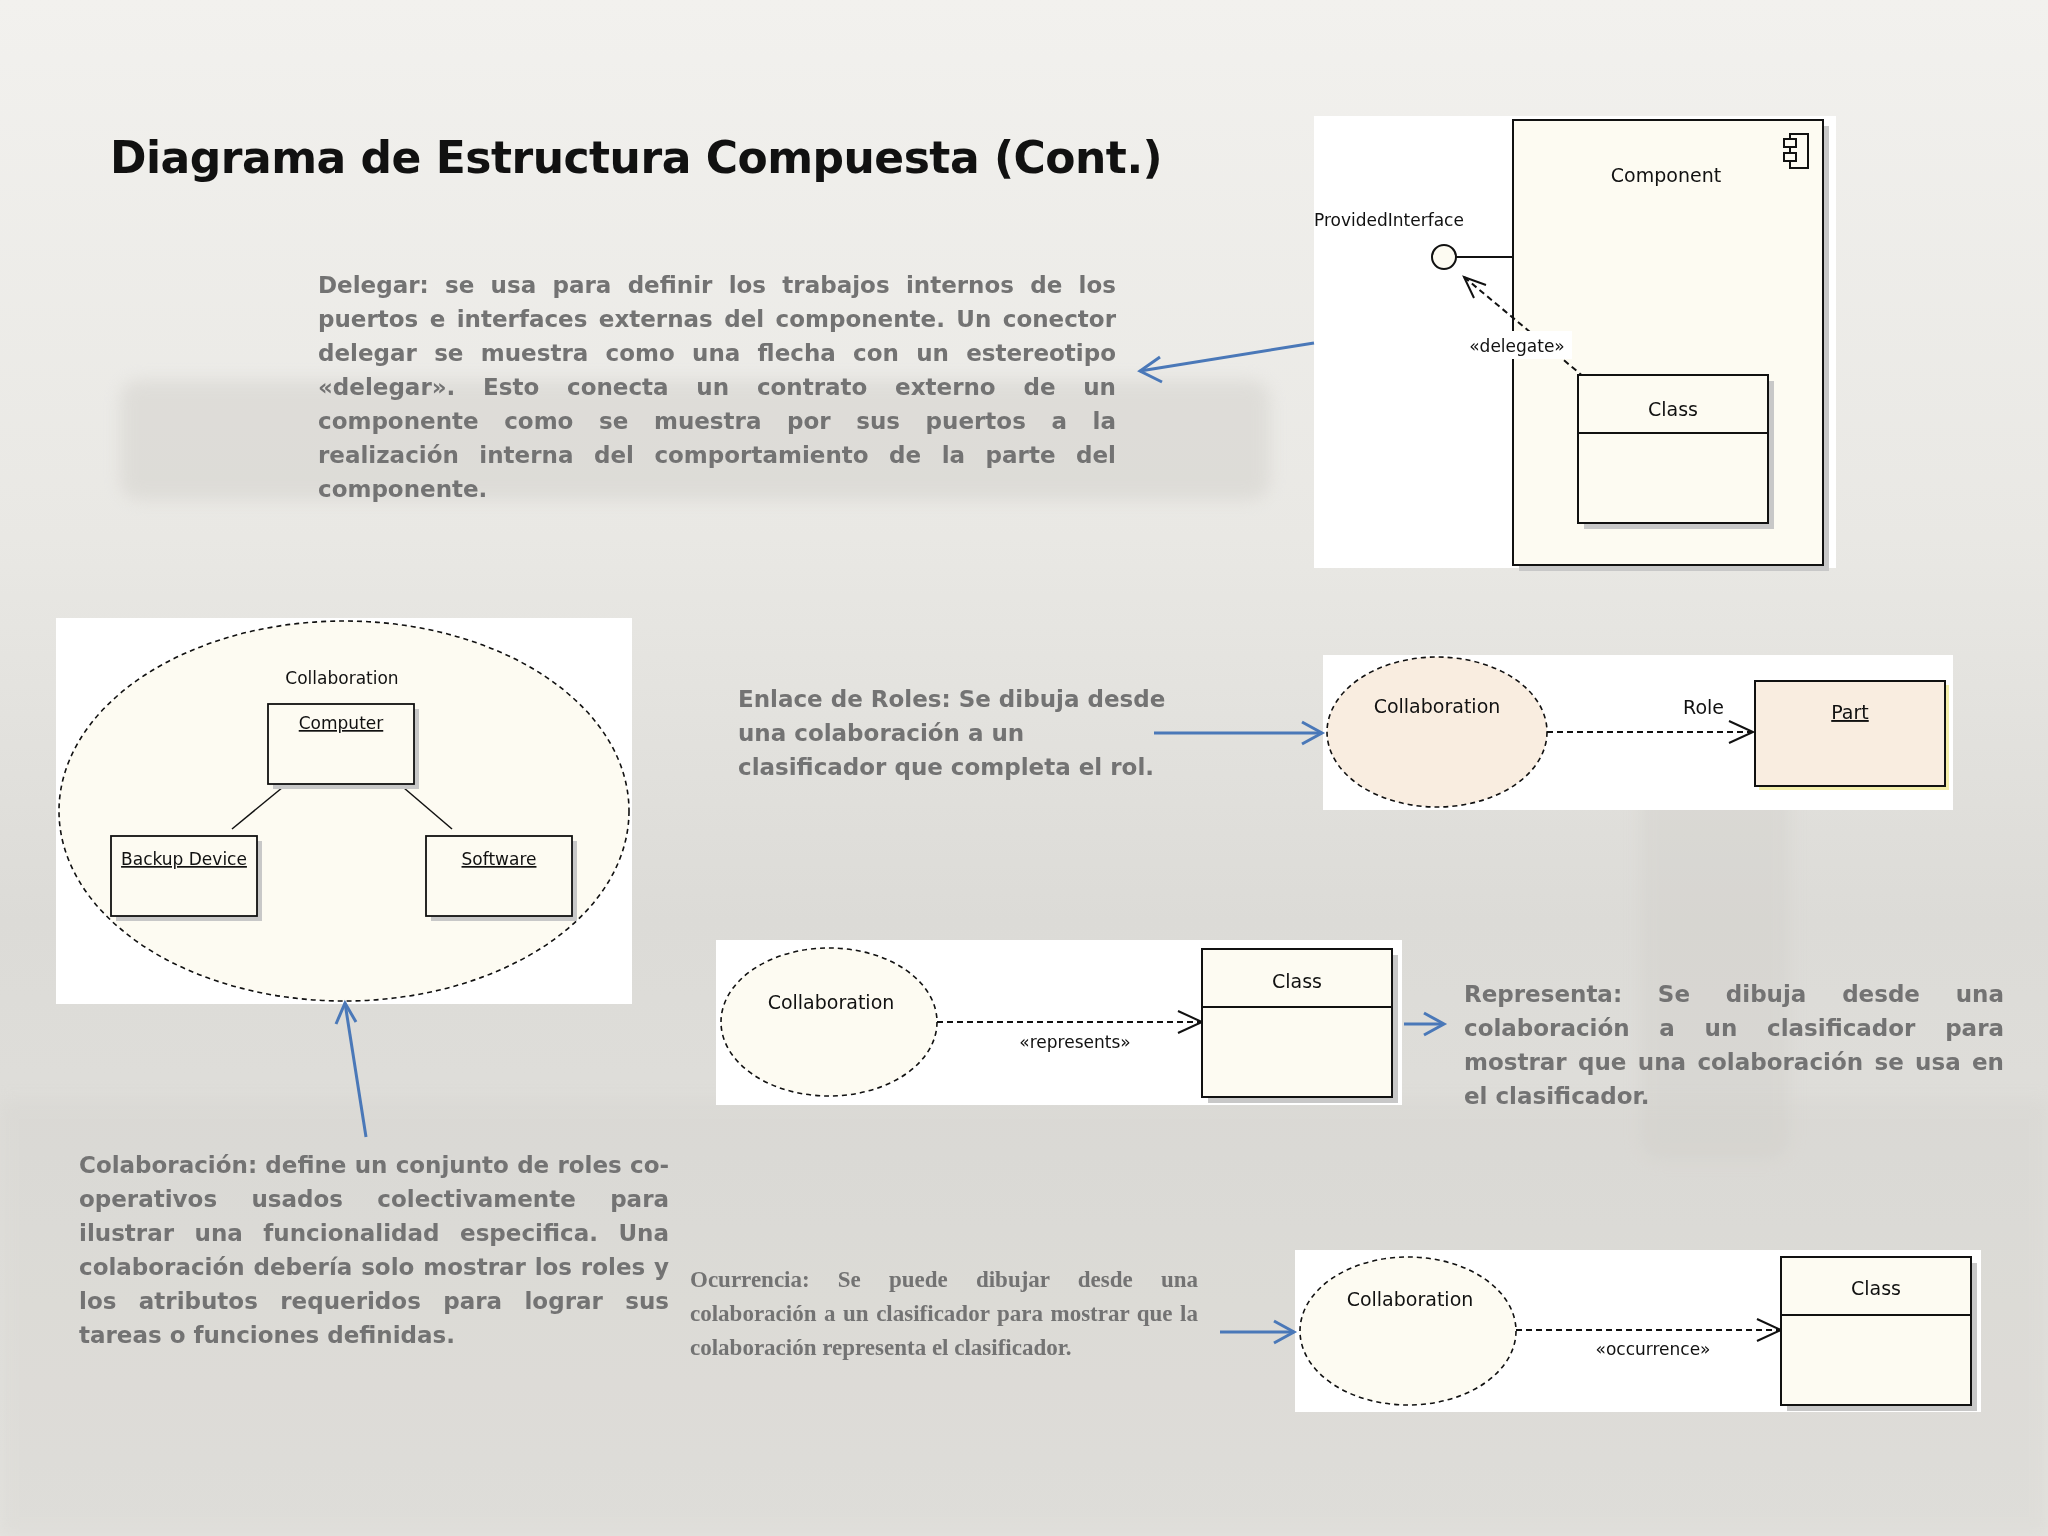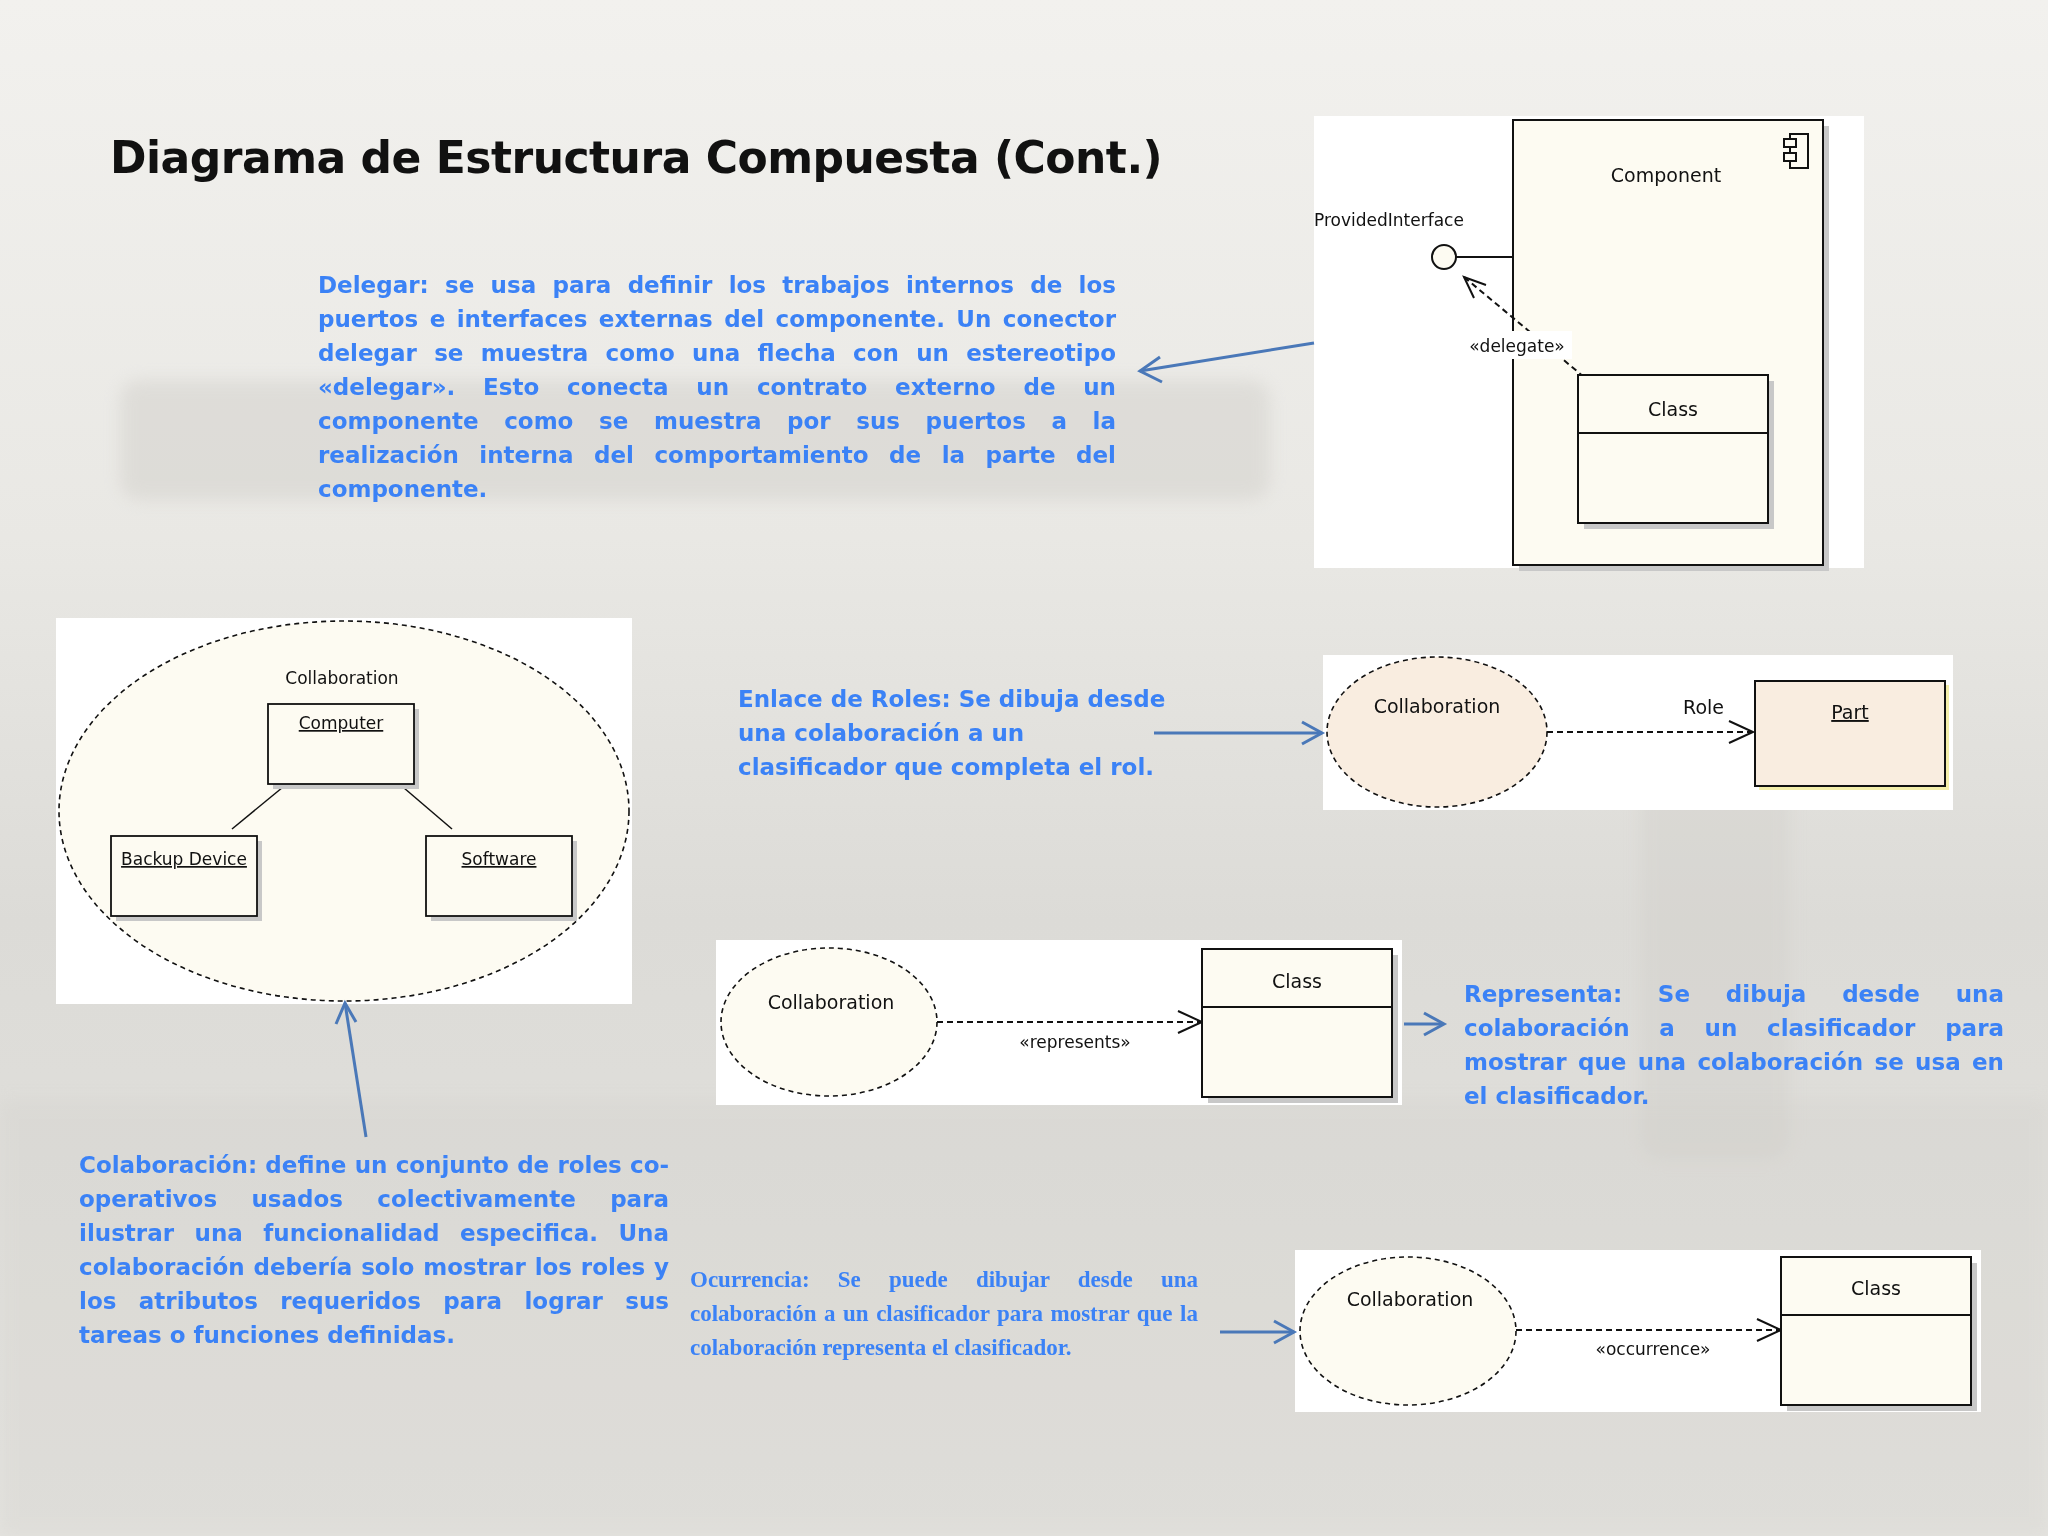--- a/index.html
+++ b/index.html
@@ -3,42 +3,42 @@
 <meta charset="utf-8">
 <style>
   html,body{margin:0;padding:0;}
   body{width:2048px;height:1536px;position:relative;overflow:hidden;
     background:linear-gradient(180deg,#f2f1ee 0%,#e9e8e4 35%,#dcdbd7 60%,#e4e3df 100%);
     font-family:"Liberation Sans",sans-serif;}
   .bg-shape{position:absolute;background:#cfcdc8;opacity:.45;filter:blur(8px);border-radius:20px;}
   .title{position:absolute;left:110px;top:88px;font-size:44px;font-weight:bold;color:#111;
     font-family:"DejaVu Sans",sans-serif;letter-spacing:-0.5px;margin-top:44px;}
   .txt{position:absolute;font-family:"DejaVu Sans",sans-serif;font-weight:bold;font-size:23px;
-    line-height:34px;color:#3b82f6;text-align:justify;text-align-last:left;}
+    line-height:34px;color:#737373;text-align:justify;text-align-last:left;}
   .panel{position:absolute;background:#fff;}
   .uml{font-family:"DejaVu Sans",sans-serif;font-size:19px;fill:#111;}
   .umls{font-family:"DejaVu Sans",sans-serif;font-size:17px;fill:#111;}
   svg{position:absolute;left:0;top:0;overflow:visible;}
 </style>
 </head>
 <body>
 
 <div class="bg-shape" style="left:120px;top:380px;width:1150px;height:120px;"></div>
 <div class="bg-shape" style="left:1640px;top:780px;width:150px;height:380px;opacity:.35"></div>
 <div class="bg-shape" style="left:0;top:1100px;width:2048px;height:436px;opacity:.25;border-radius:0"></div>
 
 <div class="title">Diagrama de Estructura Compuesta (Cont.)</div>
 
 <div class="txt" style="left:318px;top:268px;width:798px;">Delegar: se usa para definir los trabajos internos de los puertos e interfaces externas del componente. Un conector delegar se muestra como una flecha con un estereotipo «delegar». Esto conecta un contrato externo de un componente como se muestra por sus puertos a la realización interna del comportamiento de la parte del componente.</div>
 <div class="txt" style="left:738px;top:682px;width:440px;text-align:left;">Enlace de Roles: Se dibuja desde una colaboración a un clasificador que completa el rol.</div>
 <div class="txt" style="left:1464px;top:977px;width:540px;">Representa: Se dibuja desde una colaboración a un clasificador para mostrar que una colaboración se usa en el clasificador.</div>
 <div class="txt" style="left:79px;top:1148px;width:590px;">Colaboración: define un conjunto de roles co-operativos usados colectivamente para ilustrar una funcionalidad especifica. Una colaboración debería solo mostrar los roles y los atributos requeridos para lograr sus tareas o funciones definidas.</div>
 <div class="txt" style="left:690px;top:1263px;width:508px;font-family:Liberation Serif, serif;">Ocurrencia: Se puede dibujar desde una colaboración a un clasificador para mostrar que la colaboración representa el clasificador.</div>
 
-<div class="panel" style="left:1314px;top:116px;width:522px;height:452px;padding-left:28px;">
+<div class="panel" style="left:1314px;top:116px;width:522px;height:452px;">
   <svg width="522" height="452">
     <rect x="205" y="10" width="310" height="445" fill="#c8c8c8"></rect>
     <rect x="199" y="4" width="310" height="445" fill="#fdfbf2" stroke="#111" stroke-width="2"></rect>
     <g stroke="#111" stroke-width="2" fill="#fdfbf2">
       <rect x="476" y="18" width="18" height="34"></rect>
       <rect x="470" y="23" width="12" height="8"></rect>
       <rect x="470" y="37" width="12" height="8"></rect>
     </g>
     <text class="uml" x="352" y="66" text-anchor="middle">Component</text>
     <text class="umls" x="0" y="110">ProvidedInterface</text>

